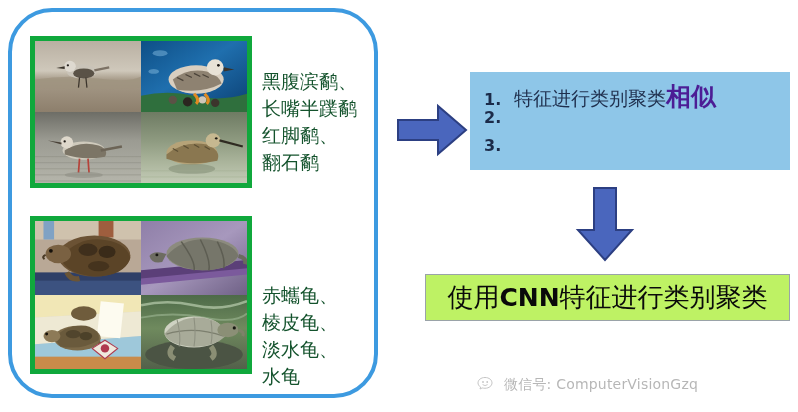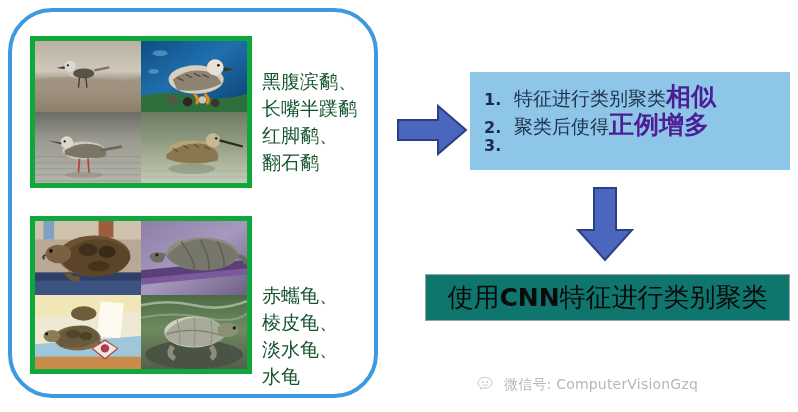--- a/index.html
+++ b/index.html
@@ -123,21 +123,21 @@
   }
 
   
   .conclusion-box {
     position: absolute;
     left: 425px;
     top: 274px;
     width: 365px;
     height: 47px;
     box-sizing: border-box;
-    background: #0f766e;
+    background: #bef264;
     border: 1px solid #9aa3a8;
     display: flex;
     align-items: center;
     justify-content: center;
   }
   .conclusion-text {
     font-family: "DejaVu Serif", "Liberation Serif", serif;
     font-size: 26px;
     color: #0a0a0a;
     white-space: pre;
@@ -376,21 +376,20 @@
   </svg>
 </div>
 
 <div class="list-box">
   <div class="list-row">
     <span class="list-num">1.</span>
     <span class="list-text"><span>特征进行类别聚类</span><b>相似</b></span>
   </div>
   <div class="list-row">
     <span class="list-num">2.</span>
-    <span class="list-text"><span>聚类后使得</span><b>正例增多</b></span>
   </div>
   <div class="list-row">
     <span class="list-num">3.</span>
   </div>
 </div>
 
 <div class="conclusion-box">
   <div class="conclusion-text"><span>使用</span><b>CNN</b><span>特征进行类别聚类</span></div>
 </div>
 

